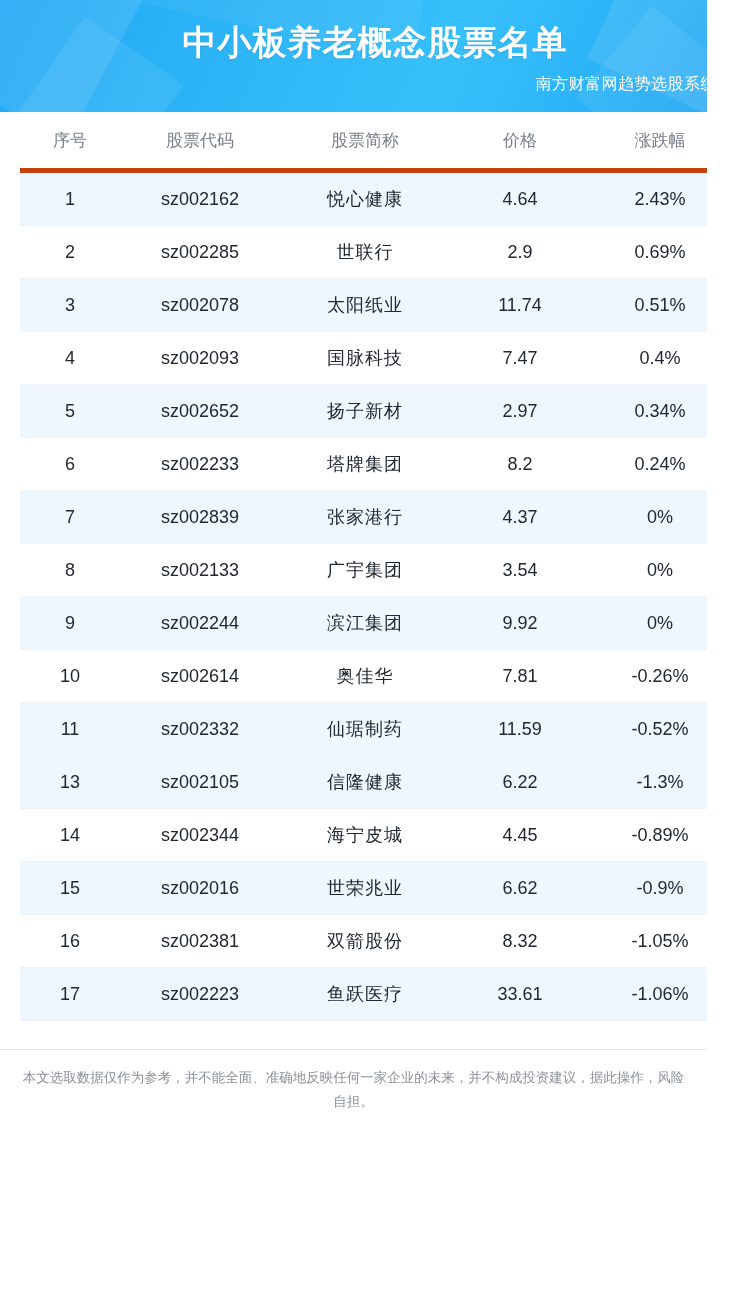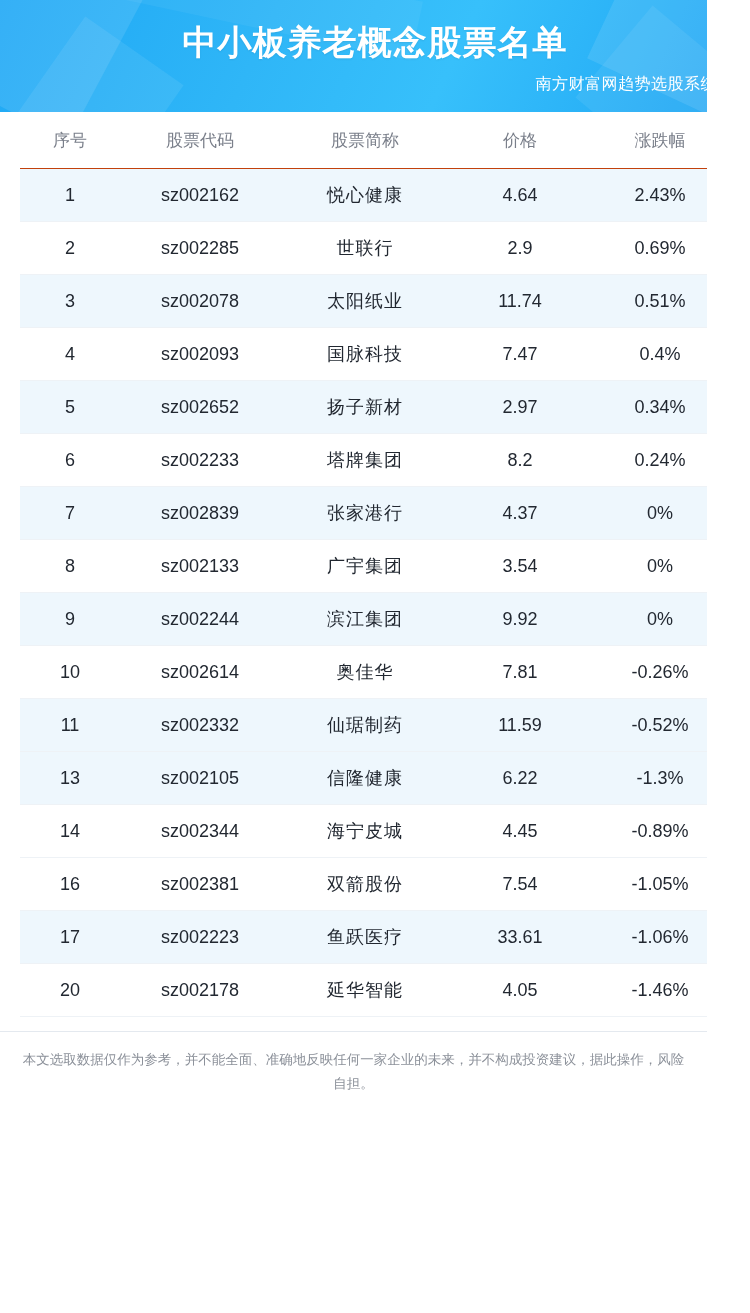--- a/index.html
+++ b/index.html
@@ -136,21 +136,21 @@
     margin: 0 20px;
     border-collapse: collapse;
     table-layout: fixed;
   }
   table.stock th {
     font-size: 17px;
     font-weight: normal;
     color: #7a7f8a;
     height: 54px;
     text-align: center;
-    border-bottom: 1px solid #c2410c;
+    border-bottom: 5px solid #c2410c;
     background: #ffffff;
   }
   table.stock td {
     font-size: 18px;
     color: #222831;
     height: 50px;
     text-align: center;
     border-bottom: 1px solid #eef2f6;
   }
   table.stock tbody tr.odd td {
@@ -164,21 +164,21 @@
   .col-name { width: 170px; }
   .col-price { width: 140px; }
   .col-chg { width: 140px; }
 
   .td-code { font-size: 17px; }
   .td-name { letter-spacing: 1px; }
 
   
   .footer {
     position: relative;
-    margin-top: 14px;
+    margin-top: 28px;
     border-top: 1px solid #e4e9ef;
     padding: 16px 22px 0 22px;
     color: #8b9099;
     font-size: 13.5px;
     line-height: 24px;
     text-align: center;
   }
 </style>
 </head>
 <body>
@@ -307,41 +307,41 @@
             <td class="td-price">6.22</td>
             <td class="td-change">-1.3%</td>
           </tr>
           <tr class="even">
             <td class="td-idx">14</td>
             <td class="td-code">sz002344</td>
             <td class="td-name">海宁皮城</td>
             <td class="td-price">4.45</td>
             <td class="td-change">-0.89%</td>
           </tr>
+          <tr class="odd">
+            <td class="td-idx">15</td>
+            <td class="td-code">sz002016</td>
+            <td class="td-name">世荣兆业</td>
+            <td class="td-price">6.62</td>
+            <td class="td-change">-0.9%</td>
+          </tr>
           <tr class="even">
             <td class="td-idx">16</td>
             <td class="td-code">sz002381</td>
             <td class="td-name">双箭股份</td>
-            <td class="td-price">7.54</td>
+            <td class="td-price">8.32</td>
             <td class="td-change">-1.05%</td>
           </tr>
           <tr class="odd">
             <td class="td-idx">17</td>
             <td class="td-code">sz002223</td>
             <td class="td-name">鱼跃医疗</td>
             <td class="td-price">33.61</td>
             <td class="td-change">-1.06%</td>
           </tr>
-          <tr class="even">
-            <td class="td-idx">20</td>
-            <td class="td-code">sz002178</td>
-            <td class="td-name">延华智能</td>
-            <td class="td-price">4.05</td>
-            <td class="td-change">-1.46%</td>
-          </tr>
         </tbody>
     </table>
 
   </div>
 
   <div class="footer">
     <span>本文选取数据仅作为参考，并不能全面、准确地反映任何一家企业的未来，并不构成投资建议，据此操作，风险自担。</span>
   </div>
 
 </div>

